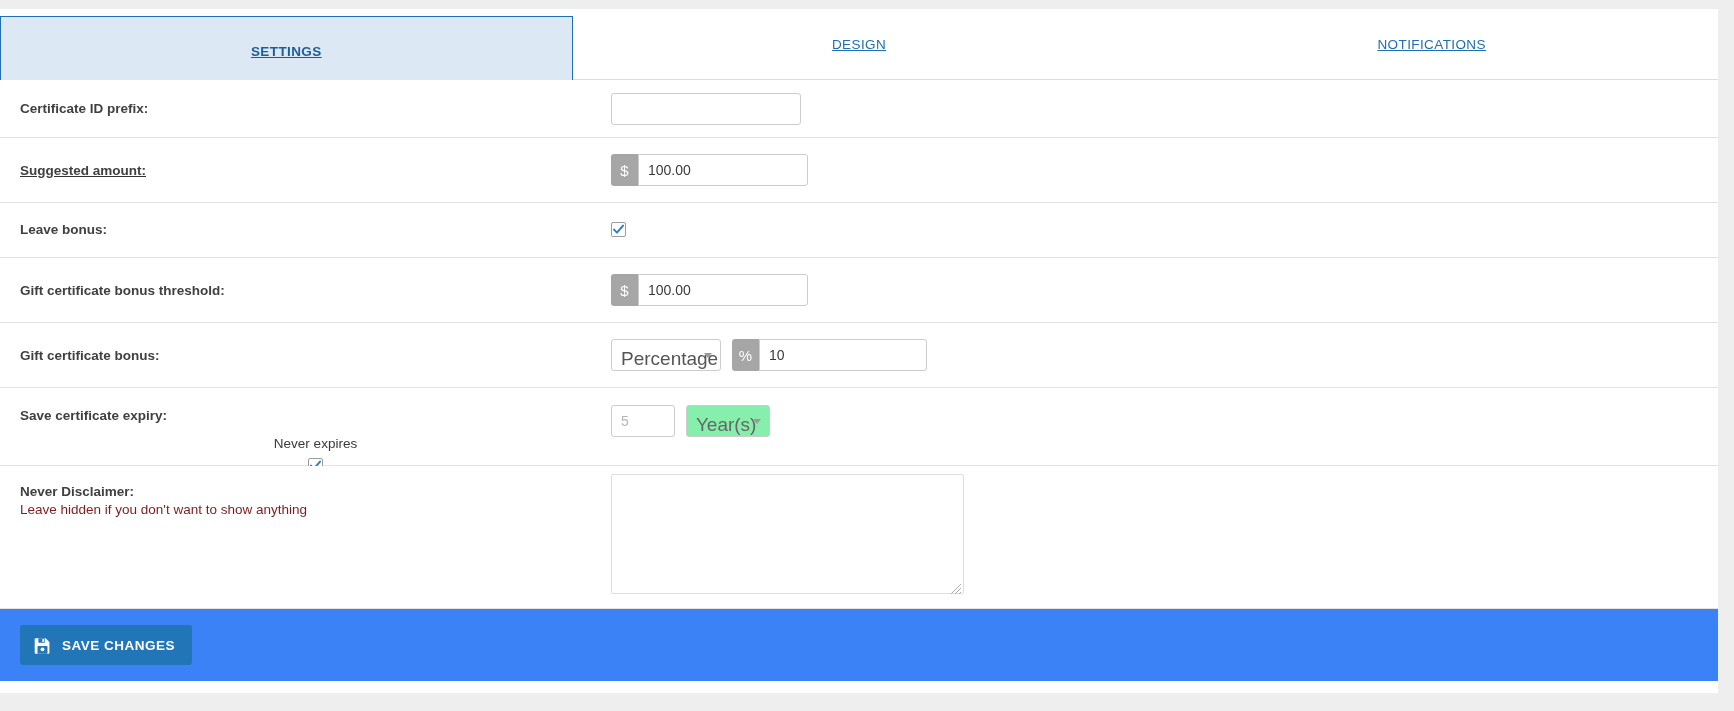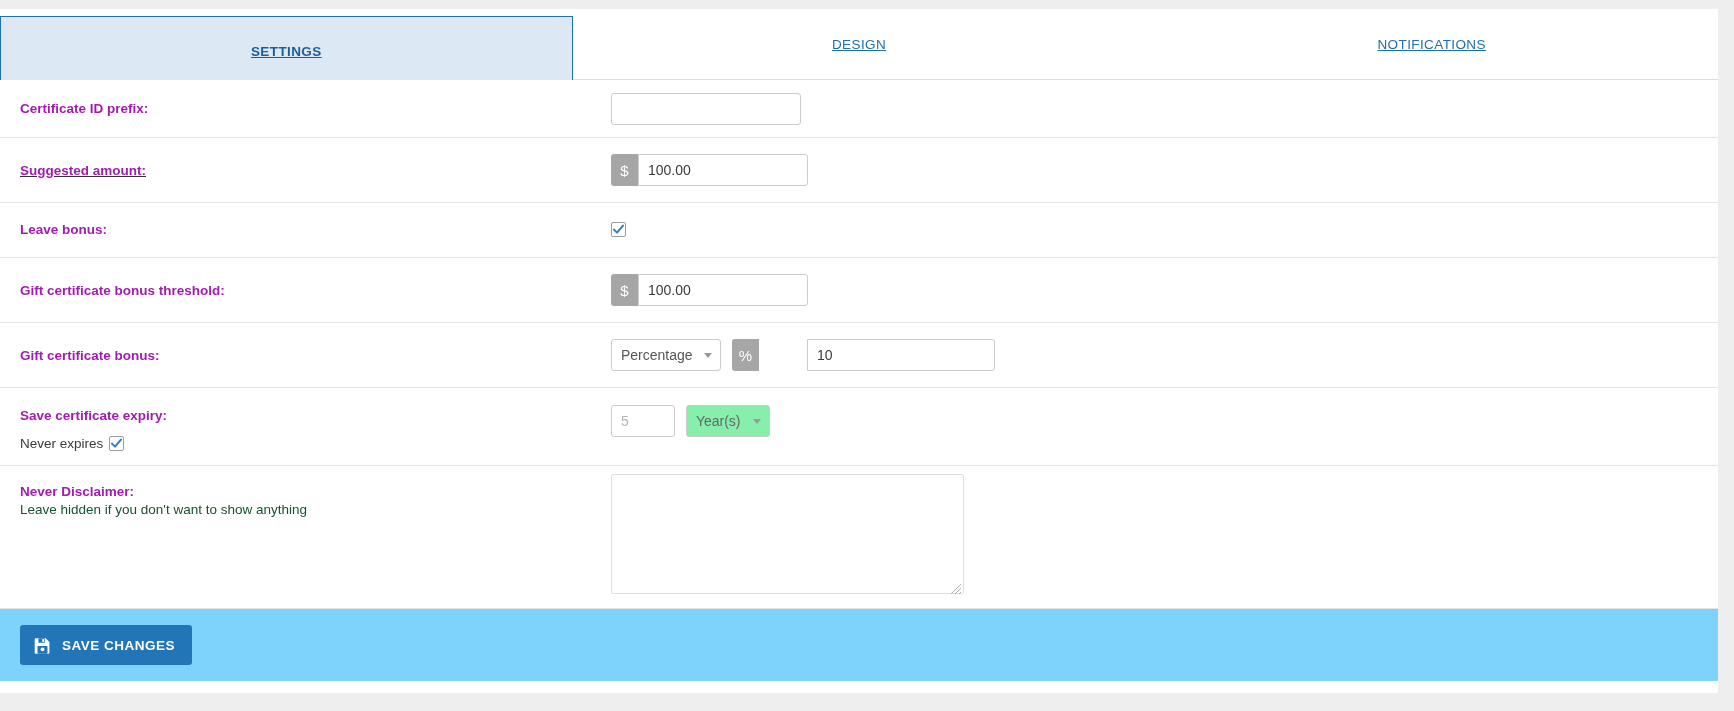--- a/index.html
+++ b/index.html
@@ -78,27 +78,27 @@
     box-sizing: border-box;
     padding-left: 20px;
   }
   .row-field {
     flex: 1 1 auto;
     box-sizing: border-box;
   }
   .label-main {
     font-size: 13.5px;
     font-weight: 700;
-    color: #a21caf;
+    color: #404040;
     line-height: 17px;
   }
   .label-sub {
     font-size: 13.5px;
     font-weight: 400;
-    color: #14532d;
+    color: #7f1d1d;
     line-height: 17px;
     margin-top: 1px;
   }
   .label-plain {
     font-size: 13.5px;
     font-weight: 400;
     color: #3a3a3a;
     line-height: 17px;
   }
 
@@ -144,21 +144,21 @@
     padding: 0 9px;
     outline: none;
   }
   .text-input::placeholder { color: #b5b5b5; }
   .text-input:disabled {
     color: #b5b5b5;
     background: #ffffff;
   }
   .w-prefix  { width: 190px; }
   .w-money   { width: 170px; }
-  .w-pct     { width: 188px; margin-left: 48px; }
+  .w-pct     { width: 168px; }
   .w-expiry  { width: 64px; }
 
   .input-group {
     display: inline-flex;
     align-items: stretch;
     vertical-align: top;
   }
   .addon {
     box-sizing: border-box;
     width: 27px;
@@ -178,23 +178,23 @@
 
   
   .select {
     position: relative;
     box-sizing: border-box;
     height: 32px;
     border: 1px solid #cccccc;
     border-radius: 3px;
     background: #ffffff;
     display: inline-flex;
-    align-items: center;
+    align-items: flex-end;
     padding: 0 26px 0 9px;
-    font-size: 14px;
+    font-size: 19px;
     color: #555555;
     cursor: pointer;
     vertical-align: top;
   }
   .select.disabled { color: #666666; background: #86efac; }
   .select .caret {
     position: absolute;
     right: 8px;
     top: 50%;
     margin-top: -2px;
@@ -220,20 +220,21 @@
     vertical-align: middle;
     cursor: pointer;
   }
   .cbox svg { position: absolute; left: 1px; top: 1px; }
 
   .inline-check {
     display: flex;
     align-items: center;
     gap: 6px;
     margin-top: 11px;
+    flex-direction: column;
   }
 
   
   .textarea {
     box-sizing: border-box;
     width: 353px;
     height: 120px;
     border: 1px solid #dedede;
     border-radius: 2px;
     background: #ffffff;
@@ -251,21 +252,21 @@
     right: 2px;
     bottom: 2px;
     width: 12px;
     height: 12px;
     pointer-events: none;
   }
 
   
   .footer {
     height: 72px;
-    background: #7dd3fc;
+    background: #3b82f6;
     display: flex;
     align-items: center;
     padding-left: 20px;
     box-sizing: border-box;
   }
   .btn-save {
     display: inline-flex;
     align-items: center;
     gap: 11px;
     height: 40px;

